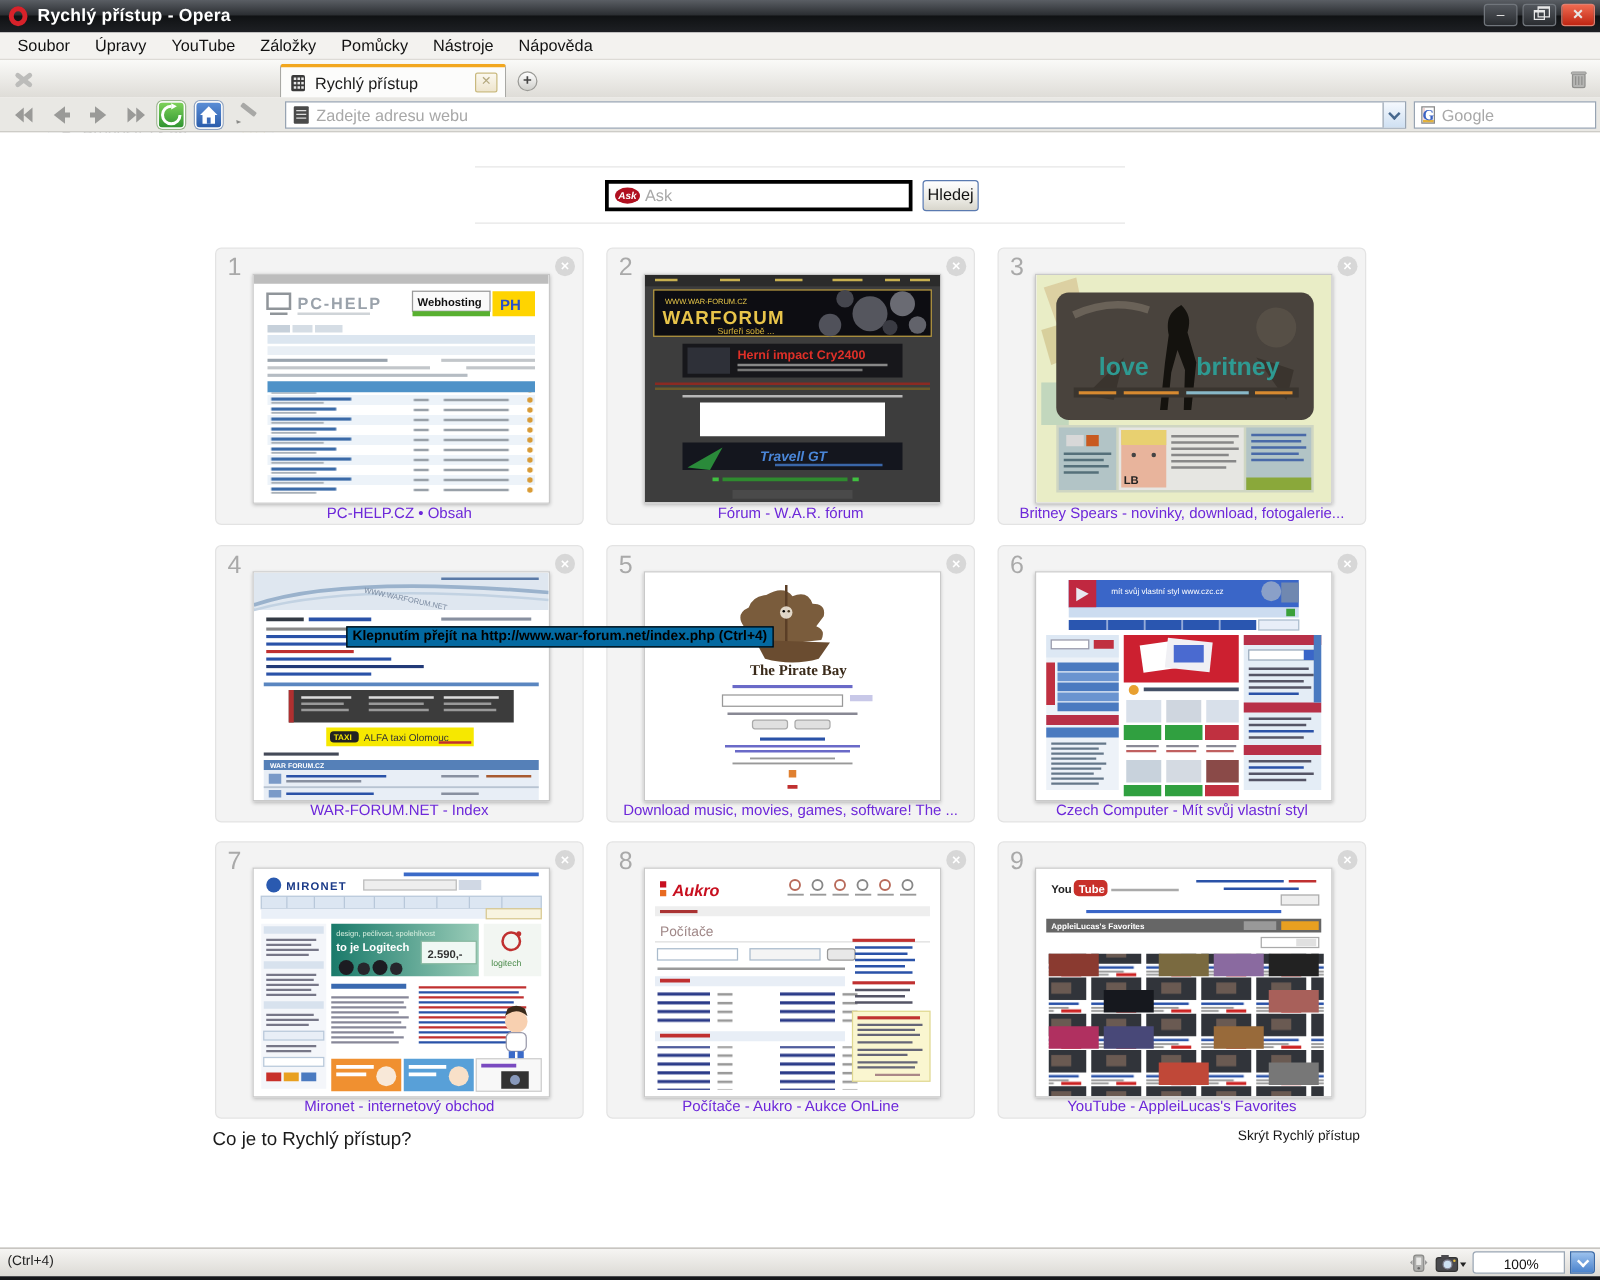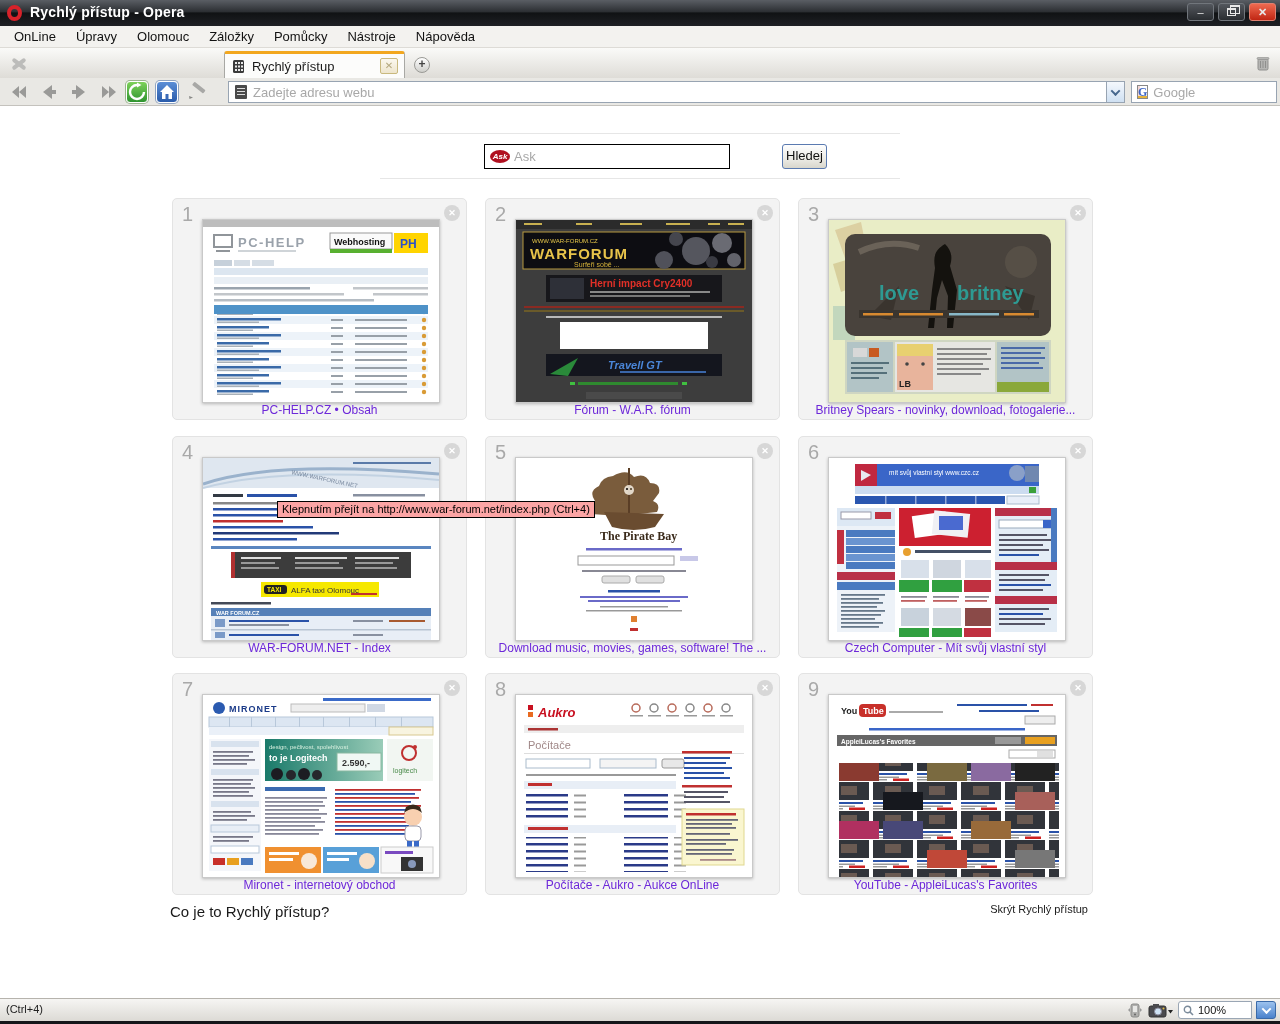--- a/index.html
+++ b/index.html
@@ -50,42 +50,42 @@
   .drop-btn { width:18px; height:20px; background:linear-gradient(#f4f8fd,#cfe0f2); border-left:1px solid #98a4b2; display:flex; align-items:center; justify-content:center; }
   .chev { width:7px; height:7px; border-right:2px solid #47688e; border-bottom:2px solid #47688e; transform:rotate(45deg) translate(-1px,-1px); }
   .google-box { position:absolute; left:1131px; top:3px; width:146px; height:22px; background:#fff; border:1px solid #98a4b2; display:flex; align-items:center; }
   .g-icon { width:14px; height:14px; margin:0 5px; border:1px solid #888; font-family:"Liberation Serif",serif; font-weight:bold; color:#3b63c4; font-size:12px; line-height:12px; text-align:center; background:#fff; box-shadow:inset 0 -2px 0 #e4b23a, inset 2px 0 0 #c0392b33; }
   .doc-icon16 { width:12px; height:14px; margin:0 6px; background:#4a4a4a; position:relative; border-radius:1px; }
   .doc-icon16:before { content:""; position:absolute; left:2px; top:3px; width:8px; height:1px; background:#ddd; box-shadow:0 3px 0 #ddd, 0 6px 0 #ddd; }
 
   
   .content { position:absolute; left:0; top:106px; width:1280px; height:892px; background:#fff; }
   .dial-search-wrap { position:absolute; left:380px; top:27px; width:520px; height:46px; border-top:1px solid #e6e6e6; border-bottom:1px solid #e6e6e6; }
-  .ask-box { position:absolute; left:104px; top:10px; width:246px; height:25px; background:#fff; border:1px solid #000000; display:flex; align-items:center; }
+  .ask-box { position:absolute; left:104px; top:10px; width:246px; height:25px; background:#fff; border:3px solid #000000; display:flex; align-items:center; }
   .ask-icon { flex:0 0 auto; width:20px; height:13px; margin:0 4px 0 5px; background:#b01020; border-radius:50%; color:#fff; font-size:8px; font-style:italic; font-weight:bold; text-align:center; line-height:13px; }
-  .hledej-btn { position:absolute; left:358px; top:10px; width:45px; height:25px; background:linear-gradient(#fefefe,#ecebe5 60%,#d8d6cc); border:1px solid #5a7ab0; border-radius:3px; font-size:13px; color:#111; text-align:center; line-height:22px; font-family:"Liberation Sans",sans-serif;margin-left:44px; }
+  .hledej-btn { position:absolute; left:358px; top:10px; width:45px; height:25px; background:linear-gradient(#fefefe,#ecebe5 60%,#d8d6cc); border:1px solid #5a7ab0; border-radius:3px; font-size:13px; color:#111; text-align:center; line-height:22px; font-family:"Liberation Sans",sans-serif; }
 
   .cell { position:absolute; width:295px; height:222px; background:#f3f3f3; border:1px solid #e3e3e3; border-radius:5px; }
   .cell-num { position:absolute; left:9px; top:4px; font-size:20px; color:#a9a9a9; }
   .cell-close { position:absolute; right:6px; top:6px; width:16px; height:16px; border-radius:50%; background:#d7d7d7; color:#fff; font-size:9px; font-weight:bold; text-align:center; line-height:16px; }
   .thumb { position:absolute; left:29px; top:20px; width:238px; height:184px; background:#fff; border:1px solid #c9c9c9; box-shadow:0 1px 3px rgba(0,0,0,0.25); overflow:hidden; }
   .thumb svg { display:block; }
   .cell-caption { position:absolute; left:4px; right:4px; bottom:2px; text-align:center; font-size:12px; color:#6d28d9; white-space:nowrap; overflow:hidden; }
 
-  .tooltip { position:absolute; left:277px; top:501px; background:#fca5a5; border:1px solid #000; font-size:11px; color:#000; padding:1px 4px 2px 4px; white-space:nowrap; z-index:60; }
+  .tooltip { position:absolute; left:277px; top:501px; background:#0369a1; border:1px solid #000; font-size:11px; color:#000; padding:1px 4px 2px 4px; white-space:nowrap; z-index:60;font-weight:bold; }
 
   .dial-help-link { position:absolute; left:170px; top:797px; font-size:15px; color:#1a1a1a; }
   .dial-hide-link { position:absolute; right:192px; top:797px; font-size:11px; color:#1a1a1a; }
 
   
   .statusbar { position:absolute; left:0; top:998px; width:1280px; height:23px; background:linear-gradient(#f6f5f3,#dcdad5); border-top:1px solid #b6b3ad;padding-left:28px; }
   .status-left { position:absolute; left:6px; top:4px; font-size:11px; color:#222; }
   .status-right { position:absolute; right:4px; top:2px; display:flex; align-items:center; gap:4px; }
   .mini-btn { width:18px; height:17px; display:flex; align-items:center; justify-content:center; }
-  .zoom-box { width:74px; height:18px; background:#fff; border:1px solid #9aa6b4; border-radius:3px 0 0 3px; display:flex; align-items:center; padding-left:4px; gap:4px; }
+  .zoom-box { width:74px; height:18px; background:#fff; border:1px solid #9aa6b4; border-radius:3px 0 0 3px; display:flex; align-items:center; padding-left:4px; gap:4px;flex-direction:column; }
   .zoom-text { font-size:11px; color:#111; }
   .zoom-drop { width:20px; height:18px; background:linear-gradient(#9cc2ee,#4a82cc); border:1px solid #3a6aa8; border-radius:0 3px 3px 0; display:flex; align-items:center; justify-content:center; }
   .zoom-drop .chev { border-color:#fff; }
   .bottom-edge { position:absolute; left:0; top:1021px; width:1280px; height:3px; background:#15161a; }
 </style>
 </head>
 <body>
 
 <div class="window">
 
@@ -93,23 +93,23 @@
     <div class="opera-icon"></div>
     <div class="title-text">Rychlý přístup - Opera</div>
     <div class="win-controls">
       <div class="win-btn">–</div>
       <div class="win-btn"><span class="restore-glyph"></span></div>
       <div class="win-btn close">✕</div>
     </div>
   </div>
 
   <div class="menubar">
-    <span class="menu-item">OnLine</span>
+    <span class="menu-item">Soubor</span>
     <span class="menu-item">Úpravy</span>
-    <span class="menu-item">Olomouc</span>
+    <span class="menu-item">YouTube</span>
     <span class="menu-item">Záložky</span>
     <span class="menu-item">Pomůcky</span>
     <span class="menu-item">Nástroje</span>
     <span class="menu-item">Nápověda</span>
   </div>
 
   <div class="tabbar">
     <div class="panel-toggle">
         <span></span>
         <span></span>

